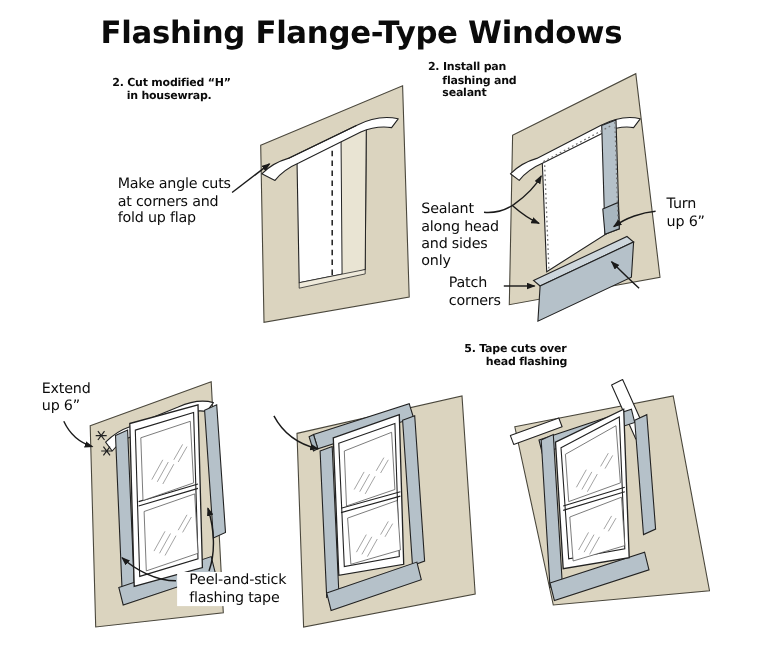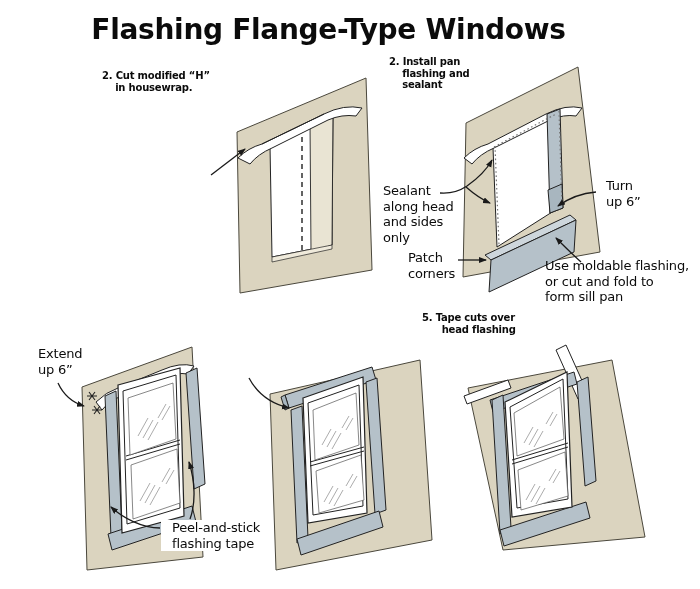--- a/index.html
+++ b/index.html
@@ -42,31 +42,31 @@
   <div class="t title" style="left:0;top:13px;width:625px;text-align:center;">Flashing Flange-Type Windows</div>
 
   <div class="t h" style="left:102px;top:70px;">2. Cut modified “H”
     in housewrap.</div>
   <div class="t h" style="left:389px;top:56px;">2. Install pan
     flashing and
     sealant</div>
   <div class="t h" style="left:402px;top:312px;margin-left:20px;">5. Tape cuts over
       head flashing</div>
 
+  <div class="t a" style="left:107px;top:160px;">Make angle cuts
+at corners and
+fold up flap</div>
   <div class="t a" style="left:383px;top:183px;">Sealant
 along head
 and sides
 only</div>
   <div class="t a" style="left:606px;top:178px;">Turn
 up 6”</div>
   <div class="t a" style="left:408px;top:250px;">Patch
 corners</div>
-  <div class="t a" style="left:545px;top:258px;">Use moldable flashing,
-or cut and fold to
-form sill pan</div>
   <div class="t a" style="left:38px;top:346px;">Extend
 up 6”</div>
   <div class="t a whitebox" style="left:161px;top:520px;padding-left:11px;">Peel-and-stick
 flashing tape</div>
 
   <svg class="ill" style="left:228px;top:70px;" width="150" height="232" viewBox="0 0 150 232">
     <polygon class="wall" points="9,62 138,8 144,200 12,223"></polygon>
     <polygon class="open" points="42,76 105,42 104,175 44,187"></polygon>
     <polygon class="flap" points="82,52 105,42 104,175 83,182"></polygon>
     <polygon class="sliver" points="44,187 104,175 104,179 44,192"></polygon>

